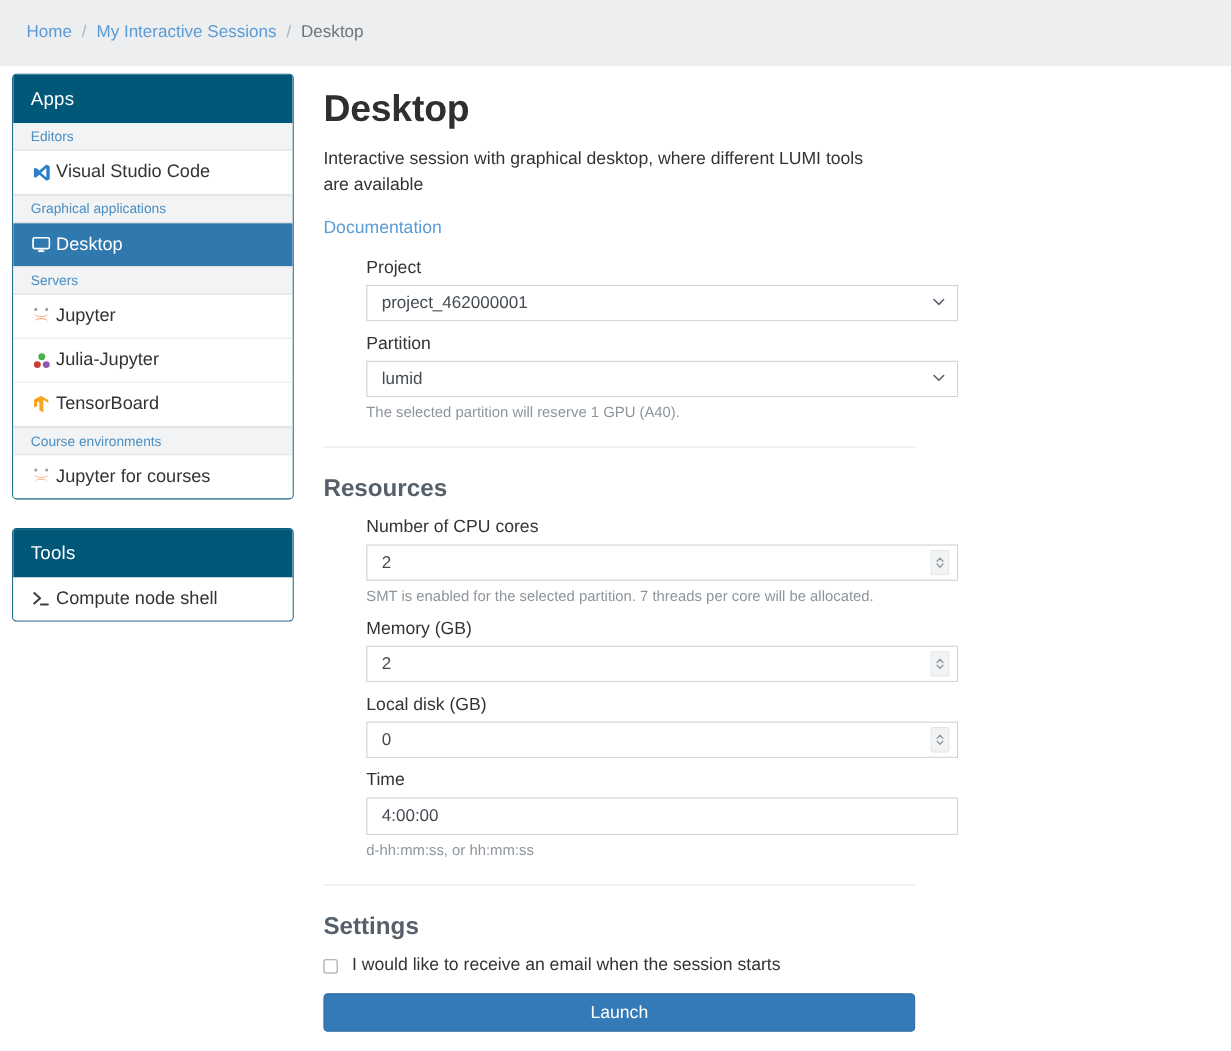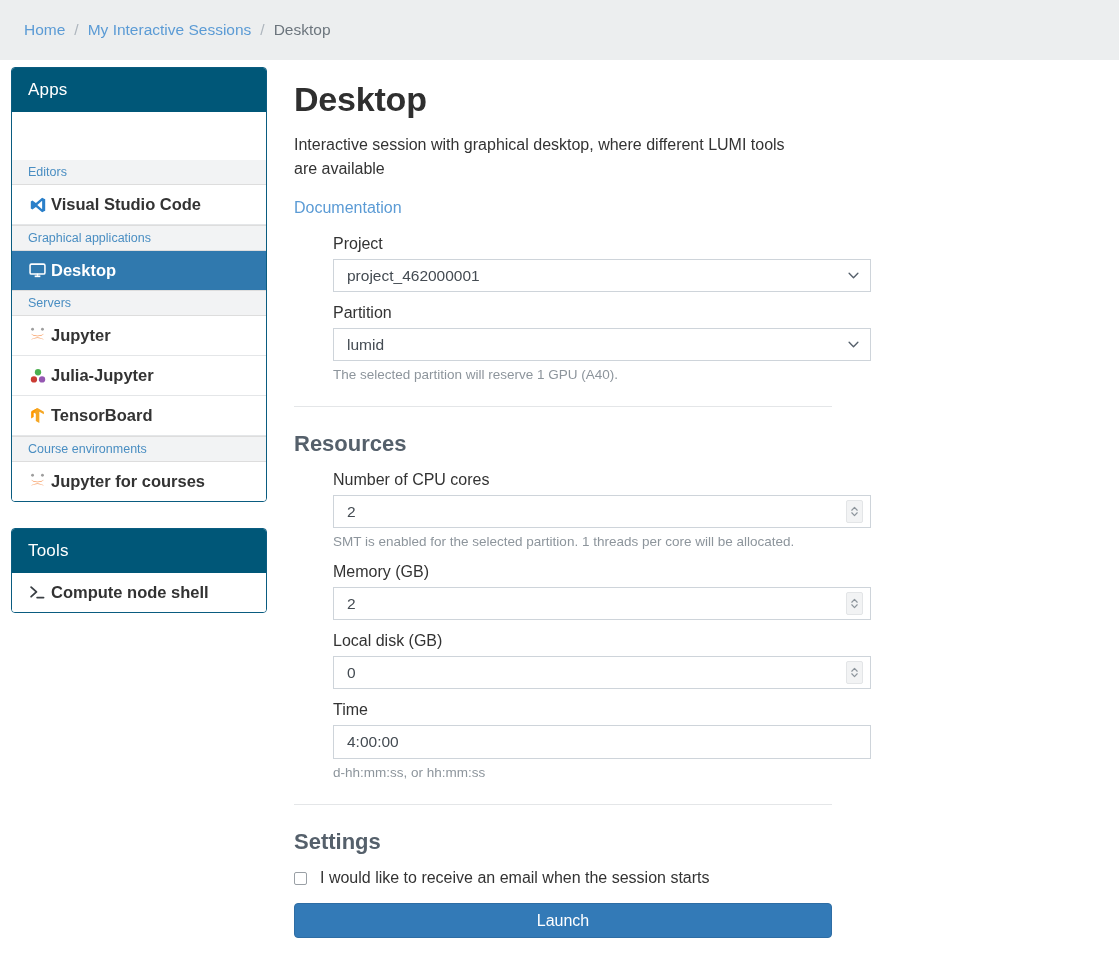--- a/index.html
+++ b/index.html
@@ -66,32 +66,31 @@
   }
   .list-group { }
   .list-section {
     background: #f2f3f4;
     border-top: 1px solid #dddddd;
     border-bottom: 1px solid #dddddd;
     color: #4a8ec2;
     font-size: 12.5px;
     padding: 5px 16px 5px 16px;
   }
-  .list-section:first-child { border-top: none; margin-top: 48px; }
+  .list-section:first-child { border-top: none; }
   .list-item {
     display: flex;
     align-items: flex-end;
     padding: 10px 16px;
     font-size: 16.5px;
     color: #333333;
     border-bottom: 1px solid #e4e6e8;
     cursor: pointer;
     background: #ffffff;
     line-height: 1.15;
-    font-weight: bold;
   }
   .list-item:last-child { border-bottom: none; }
   .list-item.active {
     background: #3079ae;
     color: #ffffff;
     border-bottom: none;
   }
   .list-item .ic {
     width: 19px; height: 19px;
     margin-right: 4px;
@@ -382,21 +381,21 @@
       <label class="field-label">Number of CPU cores</label>
       <div class="control">
         <span class="val">2</span>
         <span class="spinner">
           <svg width="9" height="13" viewBox="0 0 10 14">
             <path d="M2 5.6 L5 2.4 L8 5.6" fill="none" stroke="#8d959c" stroke-width="1.3" stroke-linecap="round" stroke-linejoin="round"></path>
             <path d="M2 8.4 L5 11.6 L8 8.4" fill="none" stroke="#8d959c" stroke-width="1.3" stroke-linecap="round" stroke-linejoin="round"></path>
           </svg>
         </span>
       </div>
-      <div class="help-text">SMT is enabled for the selected partition. 1 threads per core will be allocated.</div>
+      <div class="help-text">SMT is enabled for the selected partition. 7 threads per core will be allocated.</div>
     </div>
 
     
     <div class="form-group">
       <label class="field-label">Memory (GB)</label>
       <div class="control">
         <span class="val">2</span>
         <span class="spinner">
           <svg width="9" height="13" viewBox="0 0 10 14">
             <path d="M2 5.6 L5 2.4 L8 5.6" fill="none" stroke="#8d959c" stroke-width="1.3" stroke-linecap="round" stroke-linejoin="round"></path>

